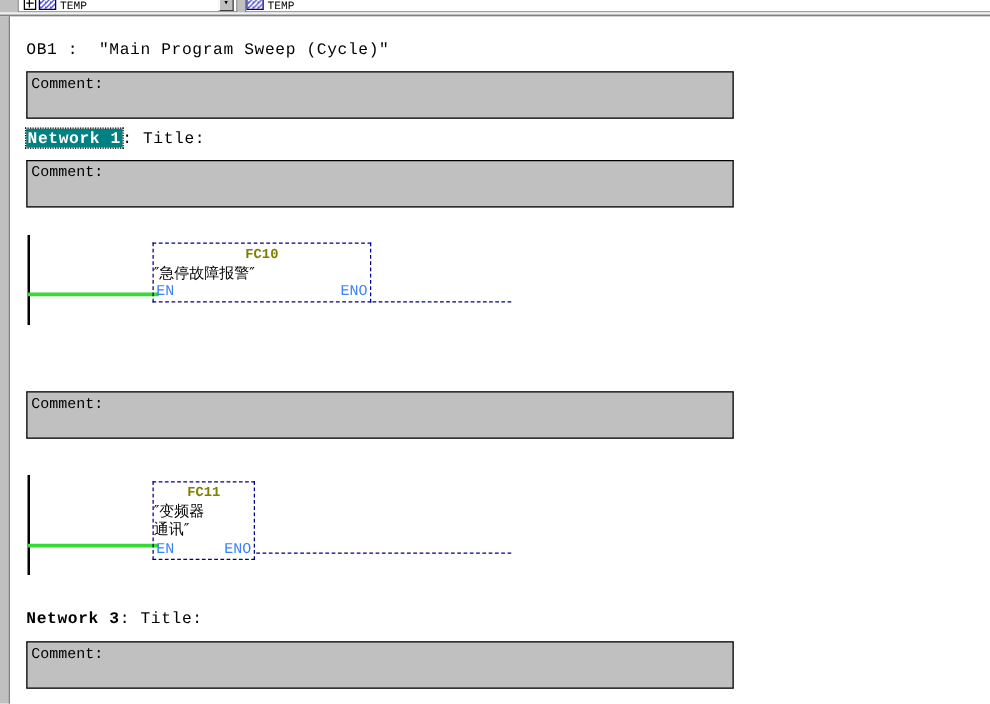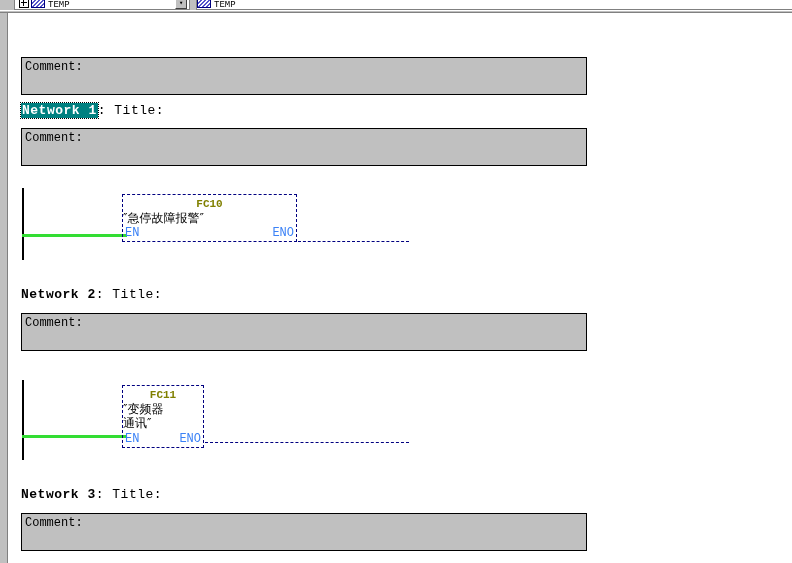--- a/index.html
+++ b/index.html
@@ -223,20 +223,21 @@
   </div>
   <div class="pane pane-right">
     <span class="folder-ico"></span><span class="strip-label">TEMP</span>
   </div>
 </div>
 <div class="frame-top"></div>
 <div class="frame-left"></div>
 
 <div class="canvas">
 
+  <div class="block-title">OB1 :  ″Main Program Sweep (Cycle)″</div>
 
   <div class="comment-box" style="top:43px;">
     <span class="ctext">Comment:</span>
   </div>
 
   <div class="network-hdr" style="top:89px;">
     <span class="nw-name selected">Network 1</span><span class="nw-rest">: Title:</span>
   </div>
   <div class="comment-box" style="top:114px;">
     <span class="ctext">Comment:</span>
@@ -246,23 +247,20 @@
   <div class="rung" style="left:13px; top:220px; width:105px;"></div>
 
   <div class="fc-box" style="left:113px; top:180px; width:175px; height:48px;">
     <span class="fc-name" style="top:3px;">FC10</span>
     <span class="fc-label" style="top:16px;">″急停故障报警″</span>
     <span class="pin pin-en" style="bottom:1px;">EN</span>
     <span class="pin pin-eno" style="bottom:1px;">ENO</span>
   </div>
   <div class="eno-wire" style="left:289px; top:227px; width:111px;"></div>
 
-  <div class="network-hdr" style="top:273px;">
-    <span class="nw-name">Network 2</span><span class="nw-rest">: Title:</span>
-  </div>
   <div class="comment-box" style="top:299px;">
     <span class="ctext">Comment:</span>
   </div>
 
   <div class="rail" style="left:13px; top:366px; height:80px;"></div>
   <div class="rung" style="left:13px; top:421px; width:105px;"></div>
 
   <div class="fc-box" style="left:113px; top:371px; width:82px; height:63px;">
     <span class="fc-name" style="top:3px;">FC11</span>
     <span class="fc-label" style="top:16px;">″变频器</span>

